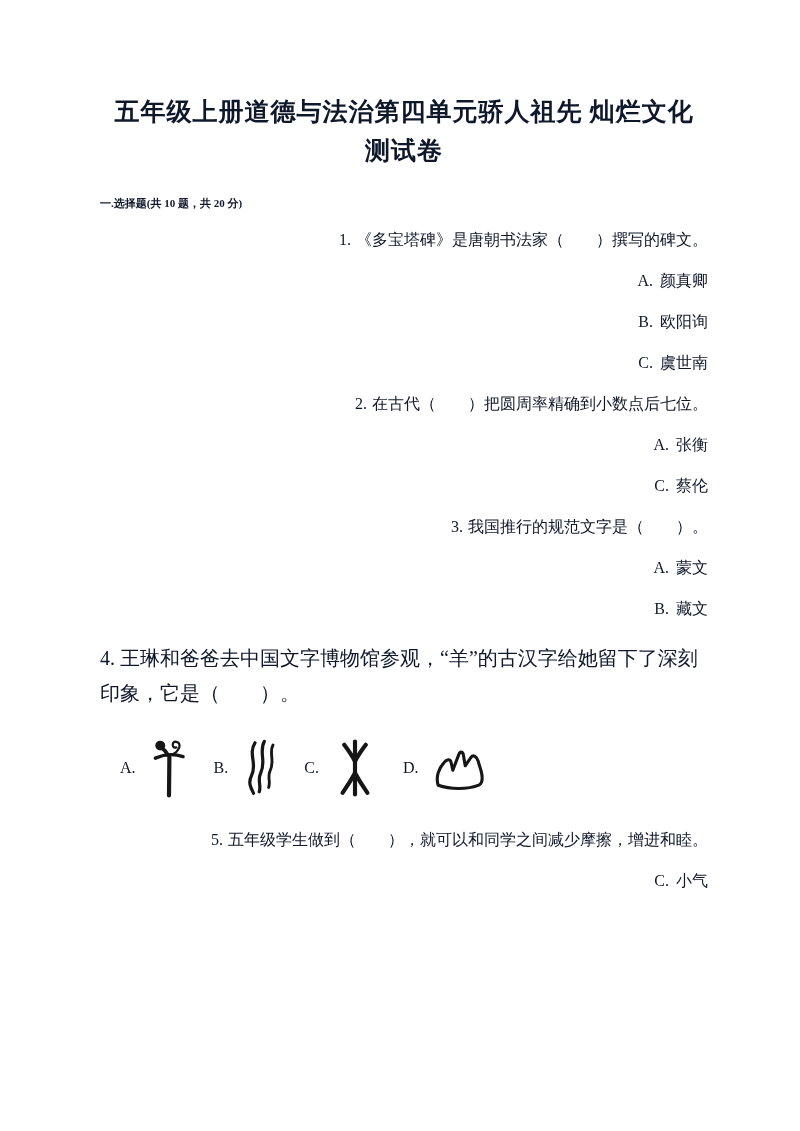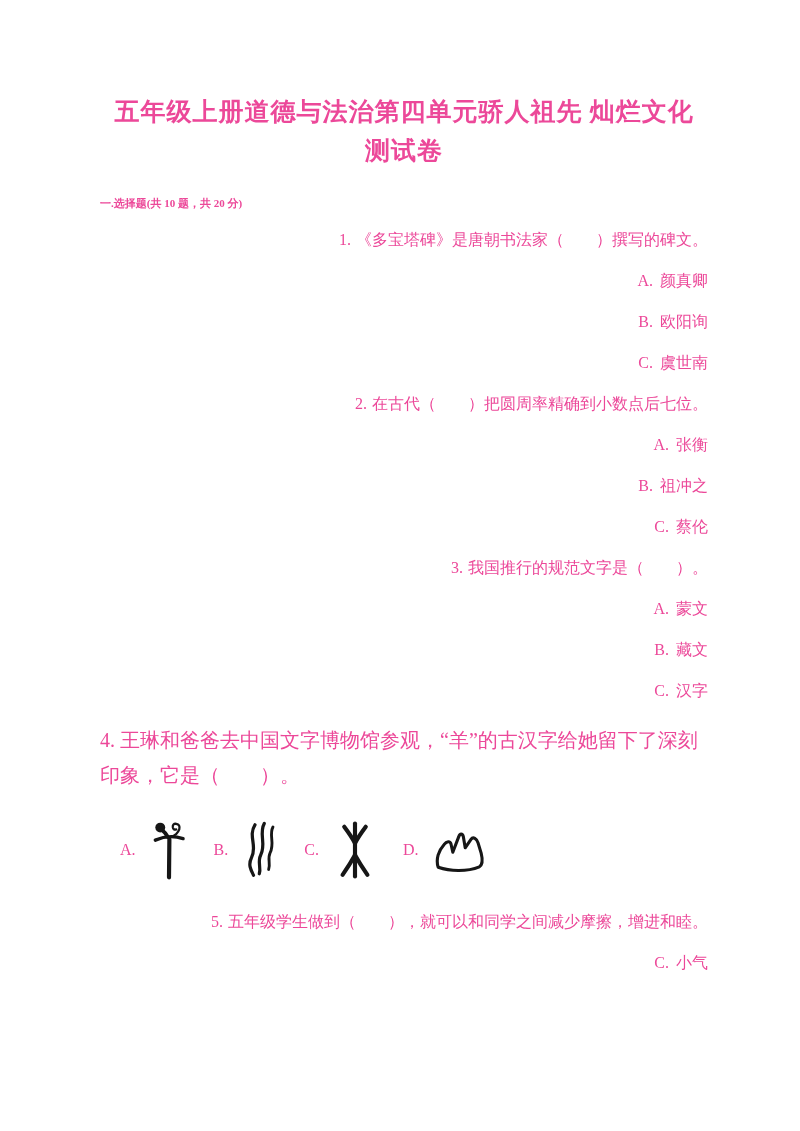--- a/index.html
+++ b/index.html
@@ -1,21 +1,21 @@
 <!DOCTYPE html>
 <html><head>
 <meta charset="utf-8">
 <style>
   html,body{margin:0;padding:0;background:#ffffff;}
   .page{
     position:relative;
     width:800px;height:979px;
     margin:0 auto;
     background:#ffffff;
-    color:#ec4899;
+    color:#0f172a;
     font-family:"Liberation Serif","DejaVu Serif",serif;
     box-sizing:border-box;
     padding:92px 92px 0 100px;
     overflow:hidden;
   }
   .title{
     text-align:center;
     font-size:25px;
     font-weight:bold;
     line-height:39px;
@@ -70,29 +70,27 @@
   <div>
     <p class="line"><span class="q-num">1.</span><span>《多宝塔碑》是唐朝书法家（　　）撰写的碑文。</span></p>
     <p class="line"><span class="opt-label">A.</span><span>颜真卿</span></p>
     <p class="line"><span class="opt-label">B.</span><span>欧阳询</span></p>
     <p class="line"><span class="opt-label">C.</span><span>虞世南</span></p>
   </div>
 
   <div>
     <p class="line"><span class="q-num">2.</span><span>在古代（　　）把圆周率精确到小数点后七位。</span></p>
     <p class="line"><span class="opt-label">A.</span><span>张衡</span></p>
-    <p class="line"><span class="opt-label">B.</span><span>祖冲之</span></p>
     <p class="line"><span class="opt-label">C.</span><span>蔡伦</span></p>
   </div>
 
   <div>
     <p class="line"><span class="q-num">3.</span><span>我国推行的规范文字是（　　）。</span></p>
     <p class="line"><span class="opt-label">A.</span><span>蒙文</span></p>
     <p class="line"><span class="opt-label">B.</span><span>藏文</span></p>
-    <p class="line"><span class="opt-label">C.</span><span>汉字</span></p>
   </div>
 
   <div>
     <p class="q-wrap"><span class="q-num">4.</span><span>王琳和爸爸去中国文字博物馆参观，“羊”的古汉字给她留下了深刻印象，它是（　　）。</span></p>
 
     <div class="glyph-row">
 
       <div class="glyph-option">
         <span class="glyph-label">A.</span>
         <span class="glyph">

